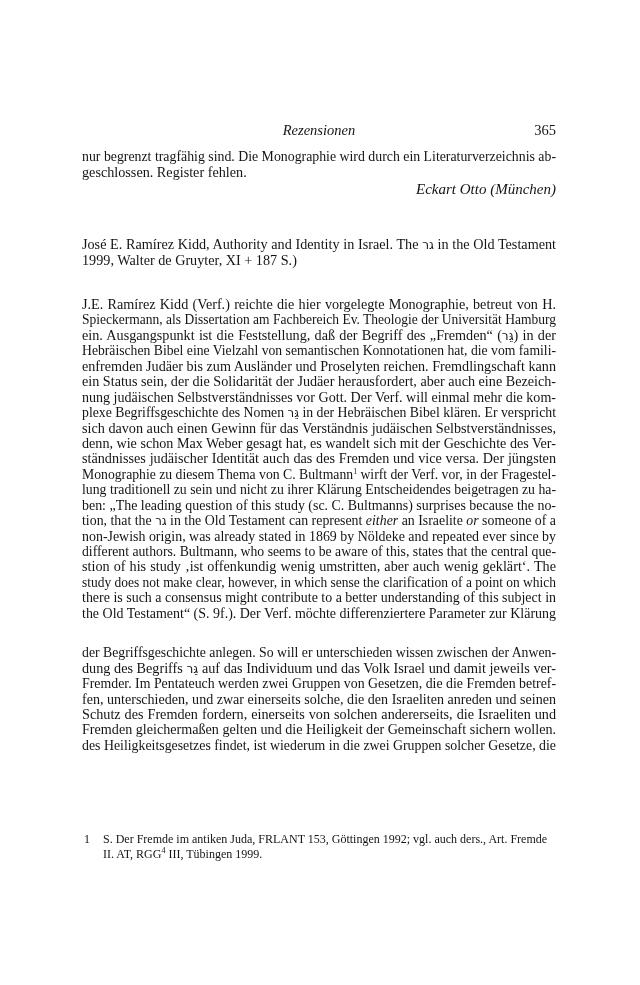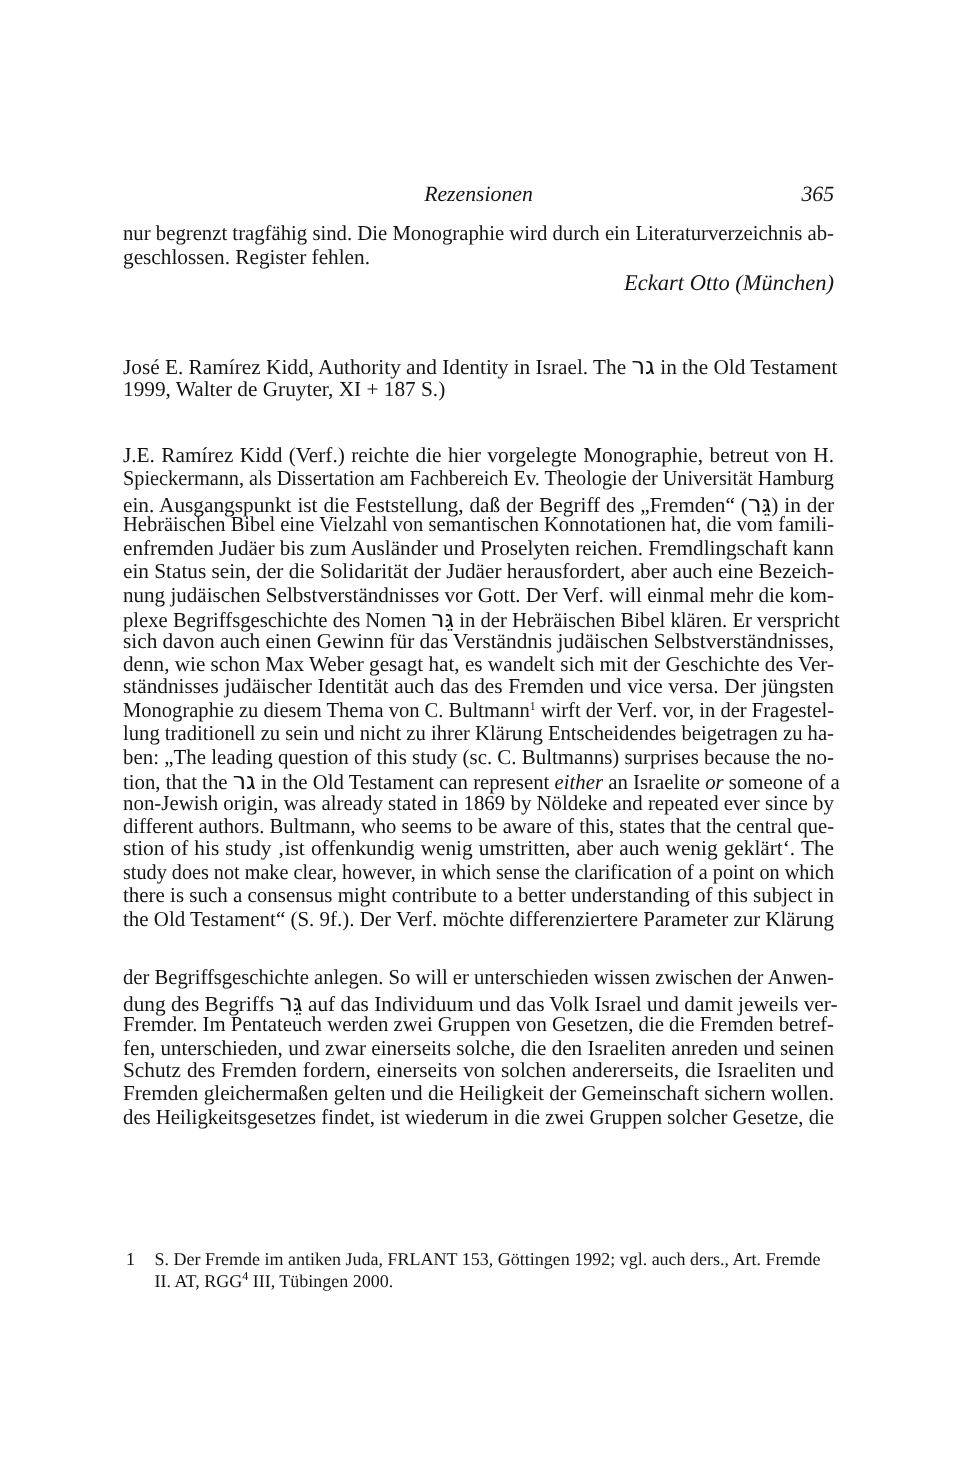--- a/index.html
+++ b/index.html
@@ -6,36 +6,36 @@
   body {
     width: 640px; height: 985px; background: #ffffff; position: relative; overflow: hidden;
     font-family: "Liberation Serif", "DejaVu Serif", serif; color: #141414;
   }
   .page { position: absolute; left: 0; top: 0; width: 640px; height: 910px; }
   .running-head {
     position: absolute; top: 121px; left: 82px; width: 474px; height: 18px;
     font-size: 14.5px; line-height: 18px;
   }
   .running-title { position: absolute; left: 0; right: 0; text-align: center; font-style: italic; }
-  .page-number { position: absolute; right: 0; top: 0; font-style: italic; }
+  .page-number { position: absolute; right: 0; top: 0; }
   .block {
     position: absolute; left: 82px; width: 474px;
     font-size: 14.2px; line-height: 15.5px; text-align: justify;
   }
   .line { display: block; white-space: nowrap; text-align: justify; text-align-last: justify; height: 15.5px; }
   .line.last { text-align-last: left; }
   .p1 { top: 149px; }
   .signature {
     position: absolute; top: 181px; right: 84px; font-style: italic; font-size: 15px; line-height: 16px;
   }
   .citation { top: 236px; line-height: 16px; }
   .citation .line { height: 16px; }
   .body { top: 297px; }
   .body .line { height: 15.45px; }
-  .heb { font-family: "DejaVu Sans", sans-serif; font-size: 16px; }
+  .heb { font-family: "DejaVu Sans", sans-serif; font-size: 12px; }
   .footnote {
     position: absolute; left: 82px; width: 474px; top: 832px; font-size: 12px; line-height: 15px;
   }
   .fn-num { position: absolute; left: 2px; top: 0; }
   .fn-text { margin-left: 21px; }
   sup { font-size: 8px; line-height: 0; vertical-align: 5px; }
   em { font-style: italic; }
 </style>
 </head>
 <body>
@@ -86,17 +86,17 @@
     <span class="line" style="display: block;"><span style="white-space: nowrap; display: inline-block; transform-origin: left top; transform: scaleX(0.991113);">fen, unterschieden, und zwar einerseits solche, die den Israeliten anreden und seinen</span></span>
     <span class="line" style="display: block;"><span style="white-space: nowrap;">Schutz des Fremden fordern, einerseits von solchen andererseits, die Israeliten und</span></span>
     <span class="line" style="display: block;"><span style="white-space: nowrap; display: inline-block; transform-origin: left top; transform: scaleX(0.995994);">Fremden gleichermaßen gelten und die Heiligkeit der Gemeinschaft sichern wollen.</span></span>
     <span class="line" style="display: block;"><span style="white-space: nowrap; display: inline-block; transform-origin: left top; transform: scaleX(0.975779);">des Heiligkeitsgesetzes findet, ist wiederum in die zwei Gruppen solcher Gesetze, die</span></span>
   </div>
 
   <div class="footnote">
     <span class="fn-num">1</span>
     <div class="fn-text">
       <span class="line last" style="height:15px;">S. Der Fremde im antiken Juda, FRLANT 153, Göttingen 1992; vgl. auch ders., Art. Fremde</span>
-      <span class="line last" style="height:15px;"><span>II. AT, RGG</span><sup>4</sup><span> III, Tübingen 2000.</span></span>
+      <span class="line last" style="height:15px;"><span>II. AT, RGG</span><sup>4</sup><span> III, Tübingen 1999.</span></span>
     </div>
   </div>
 
 </div>
 
 </body></html>

